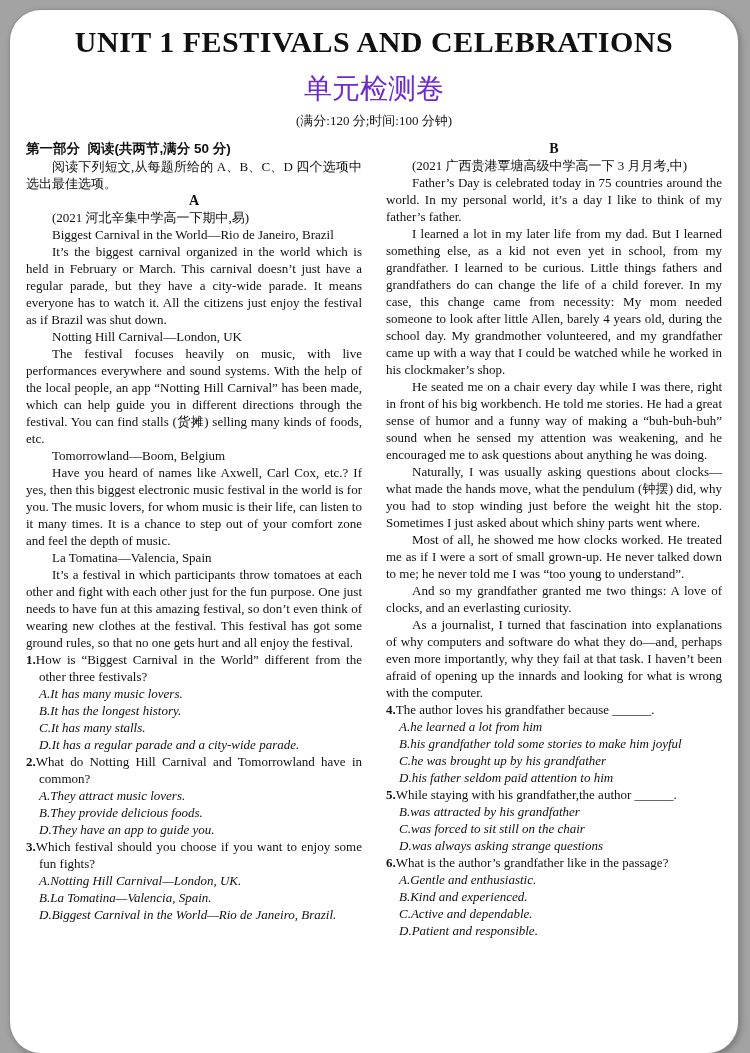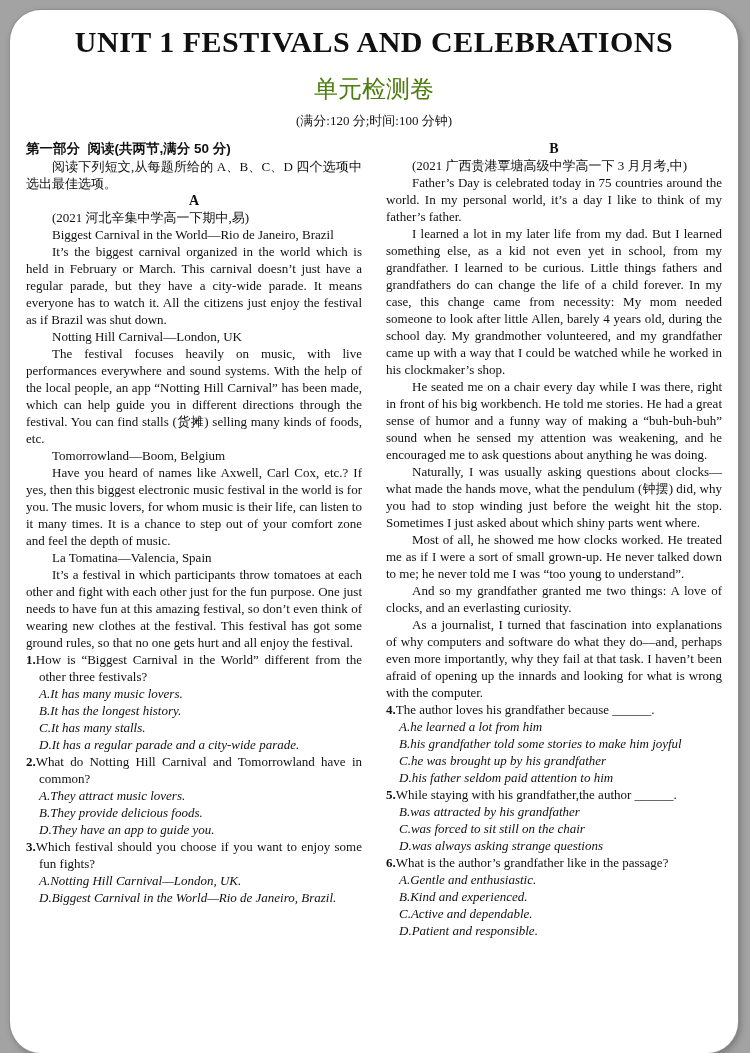--- a/index.html
+++ b/index.html
@@ -15,22 +15,22 @@
     padding:12px 16px 0 16px;
     box-shadow:0 0 0 1px #8f8f8f, 2px 3px 7px rgba(0,0,0,.30);
     overflow:hidden;
     border-radius:31px;
   }
   .title {
     text-align:center; font-weight:bold; font-size:30px; line-height:36px;
     letter-spacing:0.5px; color:#111; margin:2px 0 0 0;
   }
   .subtitle {
-    text-align:center; font-size:24px; line-height:28px; margin-top:15px;
-    font-family:"Liberation Sans","DejaVu Sans",sans-serif; color:#4d7c0f;
+    text-align:center; font-size:28px; line-height:28px; margin-top:15px;
+    font-family:"Liberation Sans","DejaVu Sans",sans-serif; color:#6d28d9;
   }
   .scoreline {
     text-align:center; font-size:13px; line-height:17px; margin-top:9px; color:#161616;
   }
   .columns { display:flex; margin-top:11px; align-items:center; }
   .col { flex:1 1 0; min-height:858px; font-size:13px; line-height:17px; color:#101010; }
   .col-left  { padding-right:10px; }
   .col-right { padding-left:12px; }
   .divider { width:0; border-left:2px dotted #6e6e6e; }
   .blk { text-align:justify; }
@@ -72,20 +72,21 @@
         <div class="blk option">A.It has many music lovers.</div>
         <div class="blk option">B.It has the longest history.</div>
         <div class="blk option">C.It has many stalls.</div>
         <div class="blk option">D.It has a regular parade and a city-wide parade.</div>
         <div class="blk question"><span class="qnum">2.</span><span>What do Notting Hill Carnival and Tomorrowland have in common?</span></div>
         <div class="blk option">A.They attract music lovers.</div>
         <div class="blk option">B.They provide delicious foods.</div>
         <div class="blk option">D.They have an app to guide you.</div>
         <div class="blk question"><span class="qnum">3.</span><span>Which festival should you choose if you want to enjoy some fun fights?</span></div>
         <div class="blk option">A.Notting Hill Carnival—London, UK.</div>
+        <div class="blk option">B.La Tomatina—Valencia, Spain.</div>
         <div class="blk option">D.Biggest Carnival in the World—Rio de Janeiro, Brazil.</div>
       </div>
     <div class="divider"></div>
     <div class="col col-right">
         <div class="blk passage-label">B</div>
         <div class="blk source">(2021 广西贵港覃塘高级中学高一下 3 月月考,中)</div>
         <div class="blk paragraph">Father’s Day is celebrated today in 75 countries around the world. In my personal world, it’s a day I like to think of my father’s father.</div>
         <div class="blk paragraph">I learned a lot in my later life from my dad. But I learned something else, as a kid not even yet in school, from my grandfather. I learned to be curious. Little things fathers and grandfathers do can change the life of a child forever. In my case, this change came from necessity: My mom needed someone to look after little Allen, barely 4 years old, during the school day. My grandmother volunteered, and my grandfather came up with a way that I could be watched while he worked in his clockmaker’s shop.</div>
         <div class="blk paragraph">He seated me on a chair every day while I was there, right in front of his big workbench. He told me stories. He had a great sense of humor and a funny way of making a “buh-buh-buh” sound when he sensed my attention was weakening, and he encouraged me to ask questions about anything he was doing.</div>
         <div class="blk paragraph">Naturally, I was usually asking questions about clocks—what made the hands move, what the pendulum (钟摆) did, why you had to stop winding just before the weight hit the stop. Sometimes I just asked about which shiny parts went where.</div>

